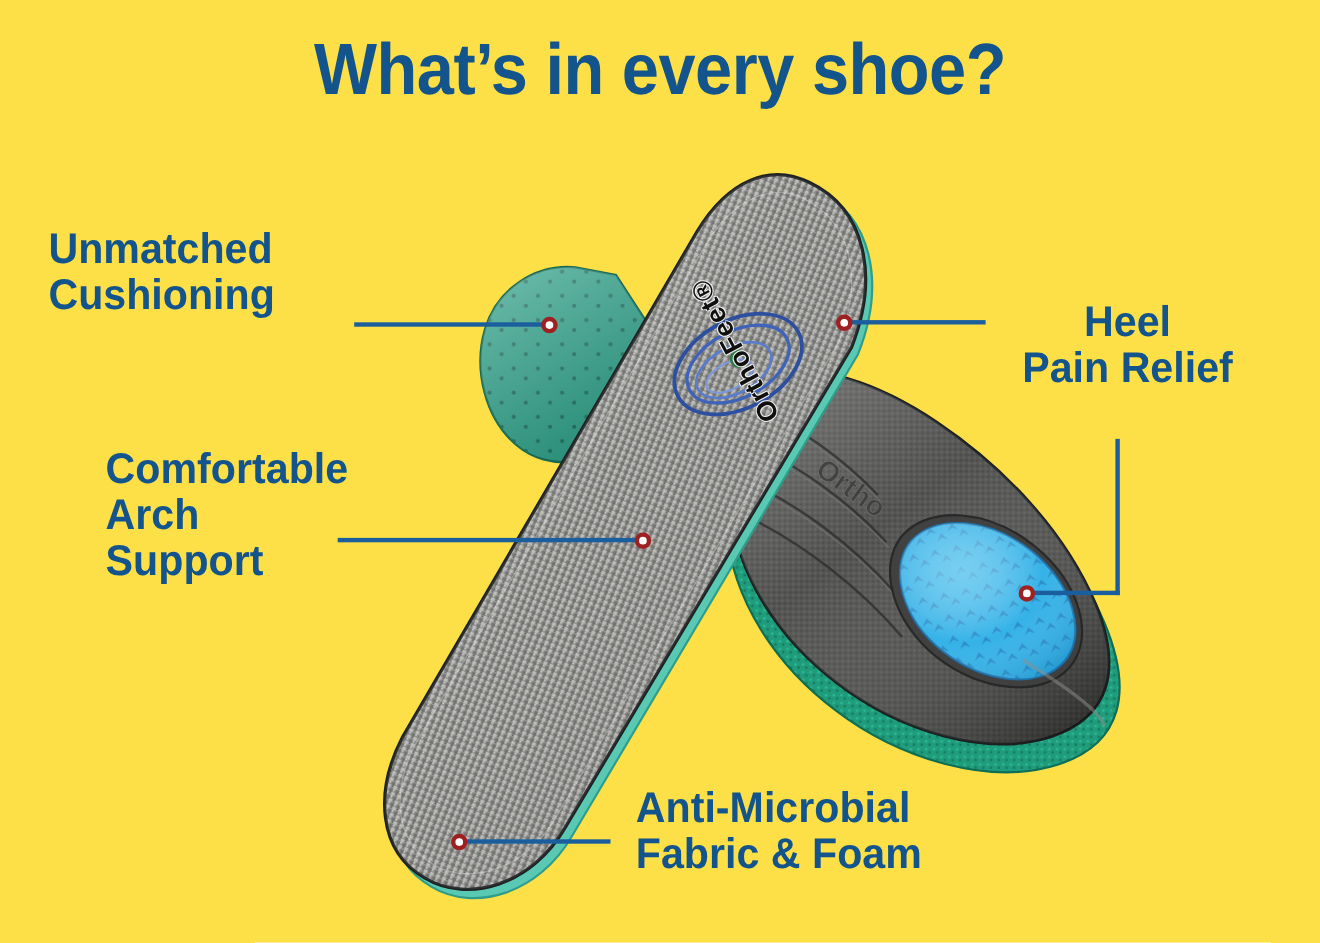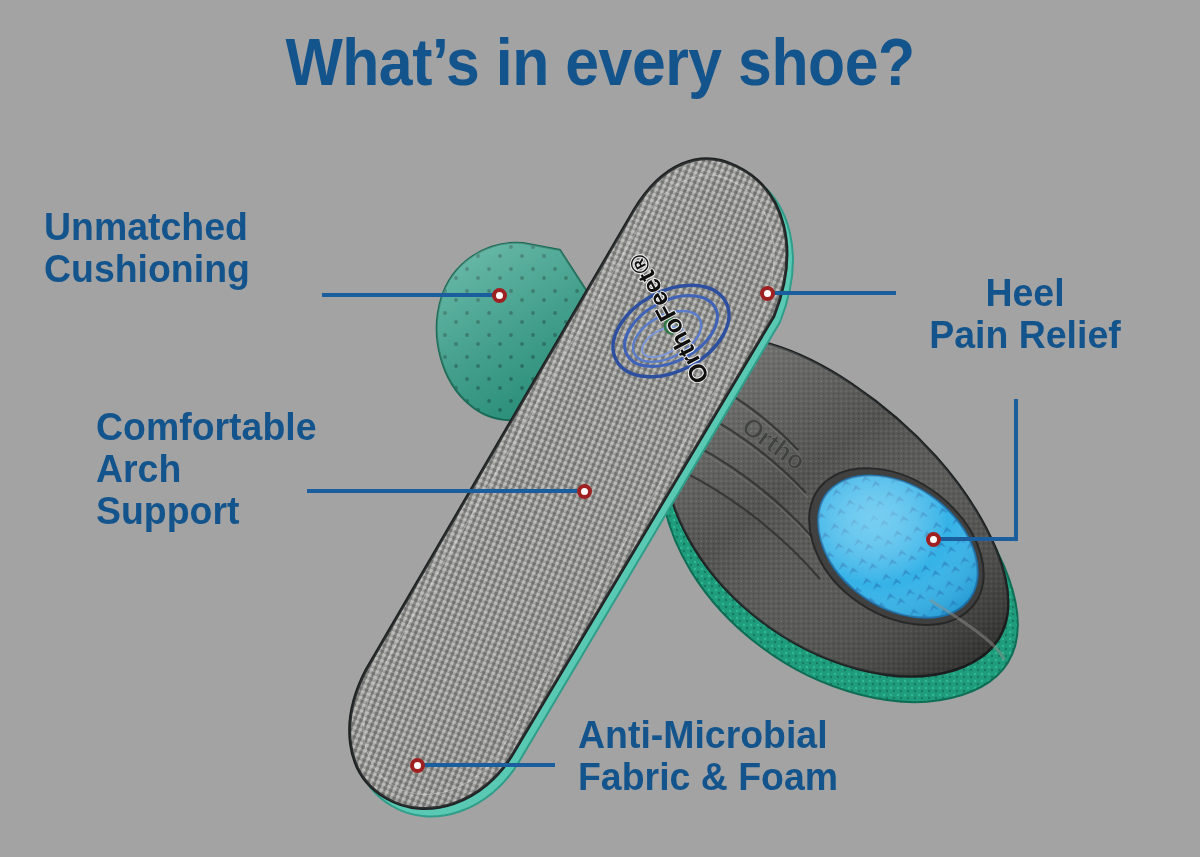--- a/index.html
+++ b/index.html
@@ -8,21 +8,21 @@
     padding: 0;
     background: #ffffff;
   }
   body {
     font-family: "Liberation Sans", sans-serif;
   }
   #stage {
     position: relative;
     width: 1200px;
     height: 857px;
-    background: #a3a3a3;
+    background: #fde047;
     overflow: hidden;
   }
 
   
   #page-title {
     position: absolute;
     left: 0;
     top: 24px;
     width: 1200px;
     text-align: center;

